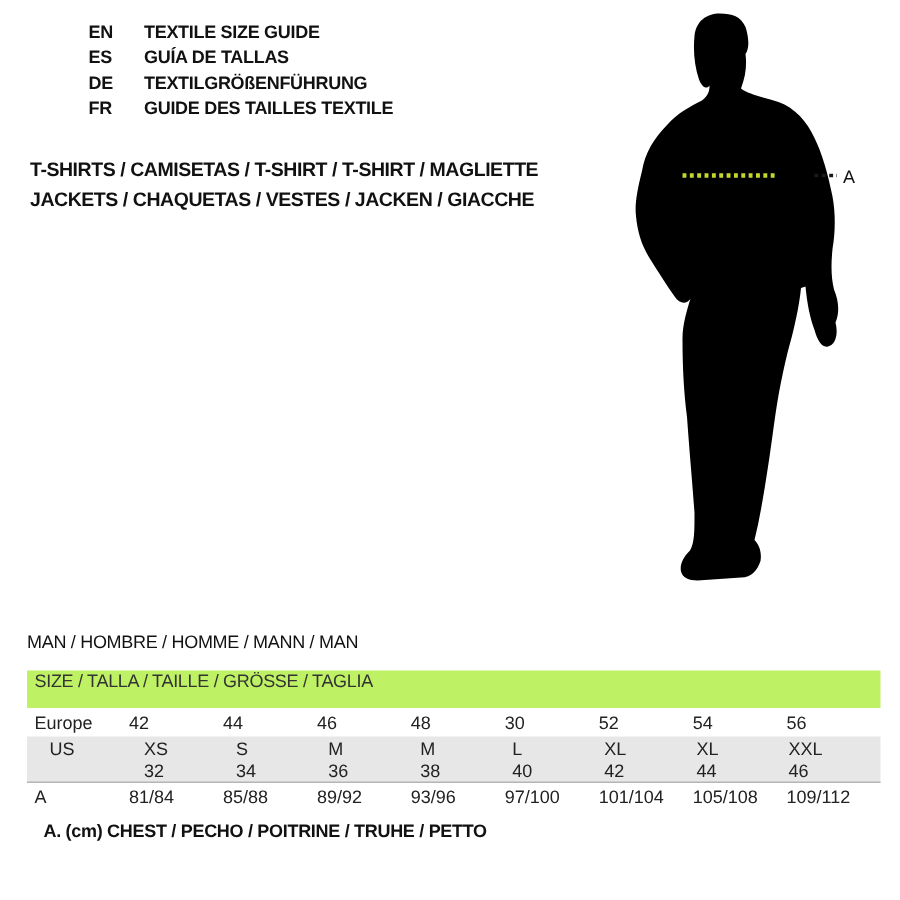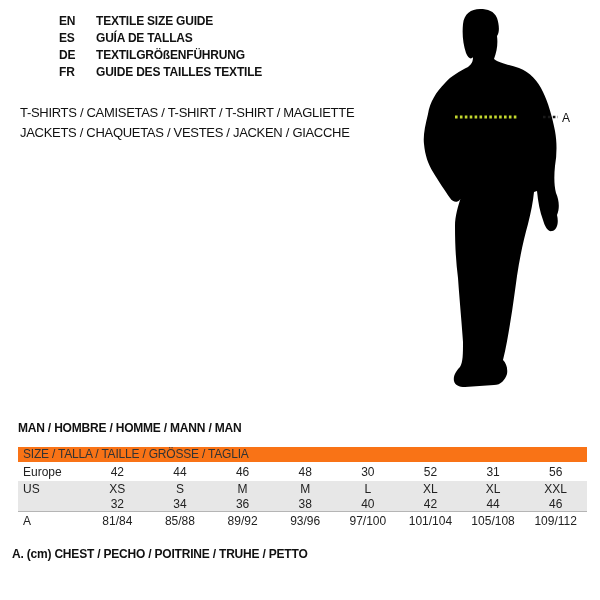--- a/index.html
+++ b/index.html
@@ -6,37 +6,37 @@
   body{
     width:600px;height:600px;background:#ffffff;position:relative;overflow:hidden;
     font-family:"Liberation Sans","DejaVu Sans",sans-serif;color:#111;
     -webkit-font-smoothing:antialiased;
   }
   
   .langs{position:absolute;left:22px;top:13px;}
   .lang-row{display:flex;font-weight:bold;font-size:12px;line-height:17px;letter-spacing:-0.2px;}
   .lang-code{width:37px;flex:0 0 37px;padding-left:37px;}
   
-  .cats{position:absolute;left:20px;top:103px;font-weight:normal;font-size:13px;line-height:20px;letter-spacing:-0.3px;}
+  .cats{position:absolute;left:20px;top:103px;font-weight:bold;font-size:13px;line-height:20px;letter-spacing:-0.3px;}
   
   .figure{position:absolute;left:418px;top:4px;width:160px;height:390px;}
   
-  .man-title{position:absolute;left:18px;top:421px;font-weight:bold;font-size:12px;letter-spacing:-0.2px;}
+  .man-title{position:absolute;left:18px;top:421px;font-weight:normal;font-size:12px;letter-spacing:-0.2px;}
   
   .size-table{position:absolute;left:18px;top:447px;width:569px;font-size:12px;}
-  .thead{height:15px;line-height:15px;background:#f97316;color:#333;padding-left:5px;
+  .thead{height:25px;line-height:15px;background:#bef264;color:#333;padding-left:5px;
          letter-spacing:-0.2px;margin-bottom:1px;box-sizing:border-box;}
   .trow{display:flex;align-items:center;}
   .trow.tall{height:18px;}
   .trow.mid{height:15px;}
   .tlabel{flex:0 0 68px;padding-left:5px;box-sizing:border-box;color:#222;}
-  .tcell{flex:1 1 0;text-align:center;color:#222;}
-  .gray-block{background:#e7e7e7;border-bottom:1px solid #b5b5b5;}
+  .tcell{flex:1 1 0;text-align:left;color:#222;}
+  .gray-block{background:#e7e7e7;border-bottom:1px solid #b5b5b5;padding-left:10px;}
   
-  .footnote{position:absolute;left:12px;top:547px;font-weight:bold;font-size:12px;letter-spacing:-0.2px;}
+  .footnote{position:absolute;left:29px;top:547px;font-weight:bold;font-size:12px;letter-spacing:-0.2px;}
 </style>
 </head>
 <body>
 
 <div class="langs">
   <div class="lang-row">
     <span class="lang-code">EN</span>
     <span>TEXTILE SIZE GUIDE</span>
   </div>
   <div class="lang-row">
@@ -109,21 +109,21 @@
   <div class="thead">SIZE / TALLA / TAILLE / GRÖSSE / TAGLIA</div>
 
   <div class="trow tall">
     <div class="tlabel">Europe</div>
     <div class="tcell">42</div>
     <div class="tcell">44</div>
     <div class="tcell">46</div>
     <div class="tcell">48</div>
     <div class="tcell">30</div>
     <div class="tcell">52</div>
-    <div class="tcell">31</div>
+    <div class="tcell">54</div>
     <div class="tcell">56</div>
   </div>
 
   <div class="gray-block">
     <div class="trow mid">
       <div class="tlabel">US</div>
       <div class="tcell">XS</div>
       <div class="tcell">S</div>
       <div class="tcell">M</div>
       <div class="tcell">M</div>

